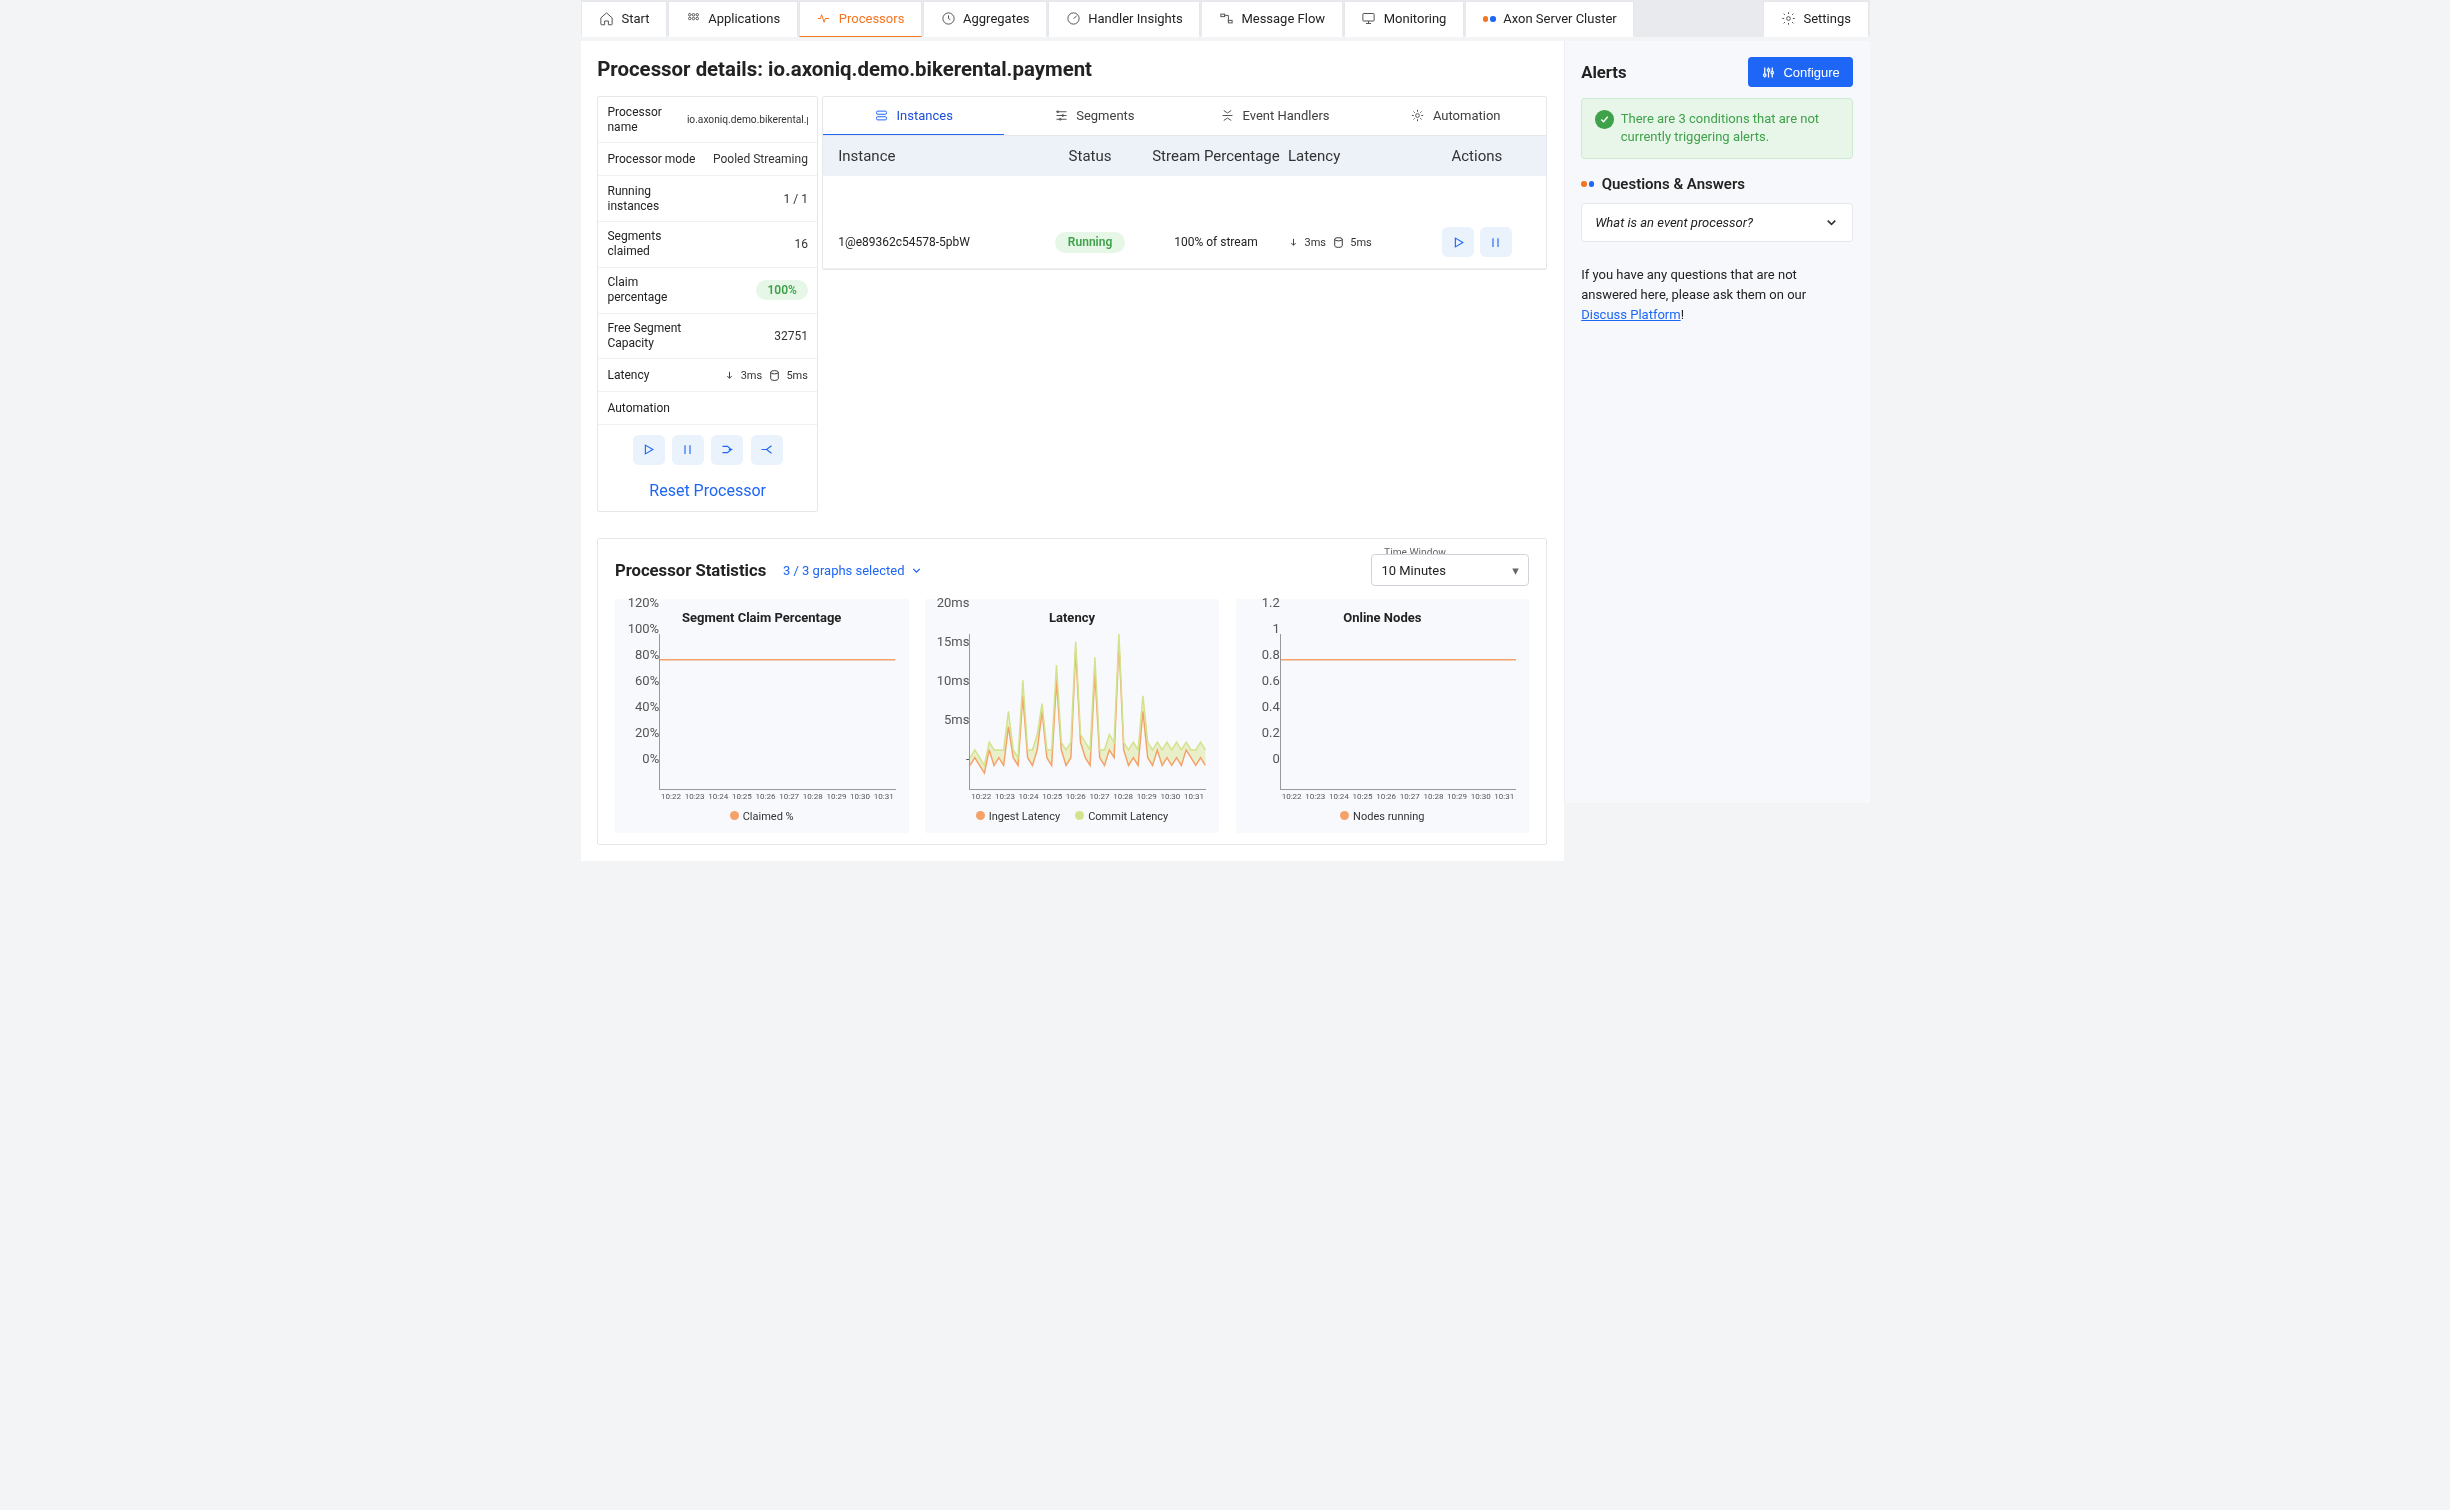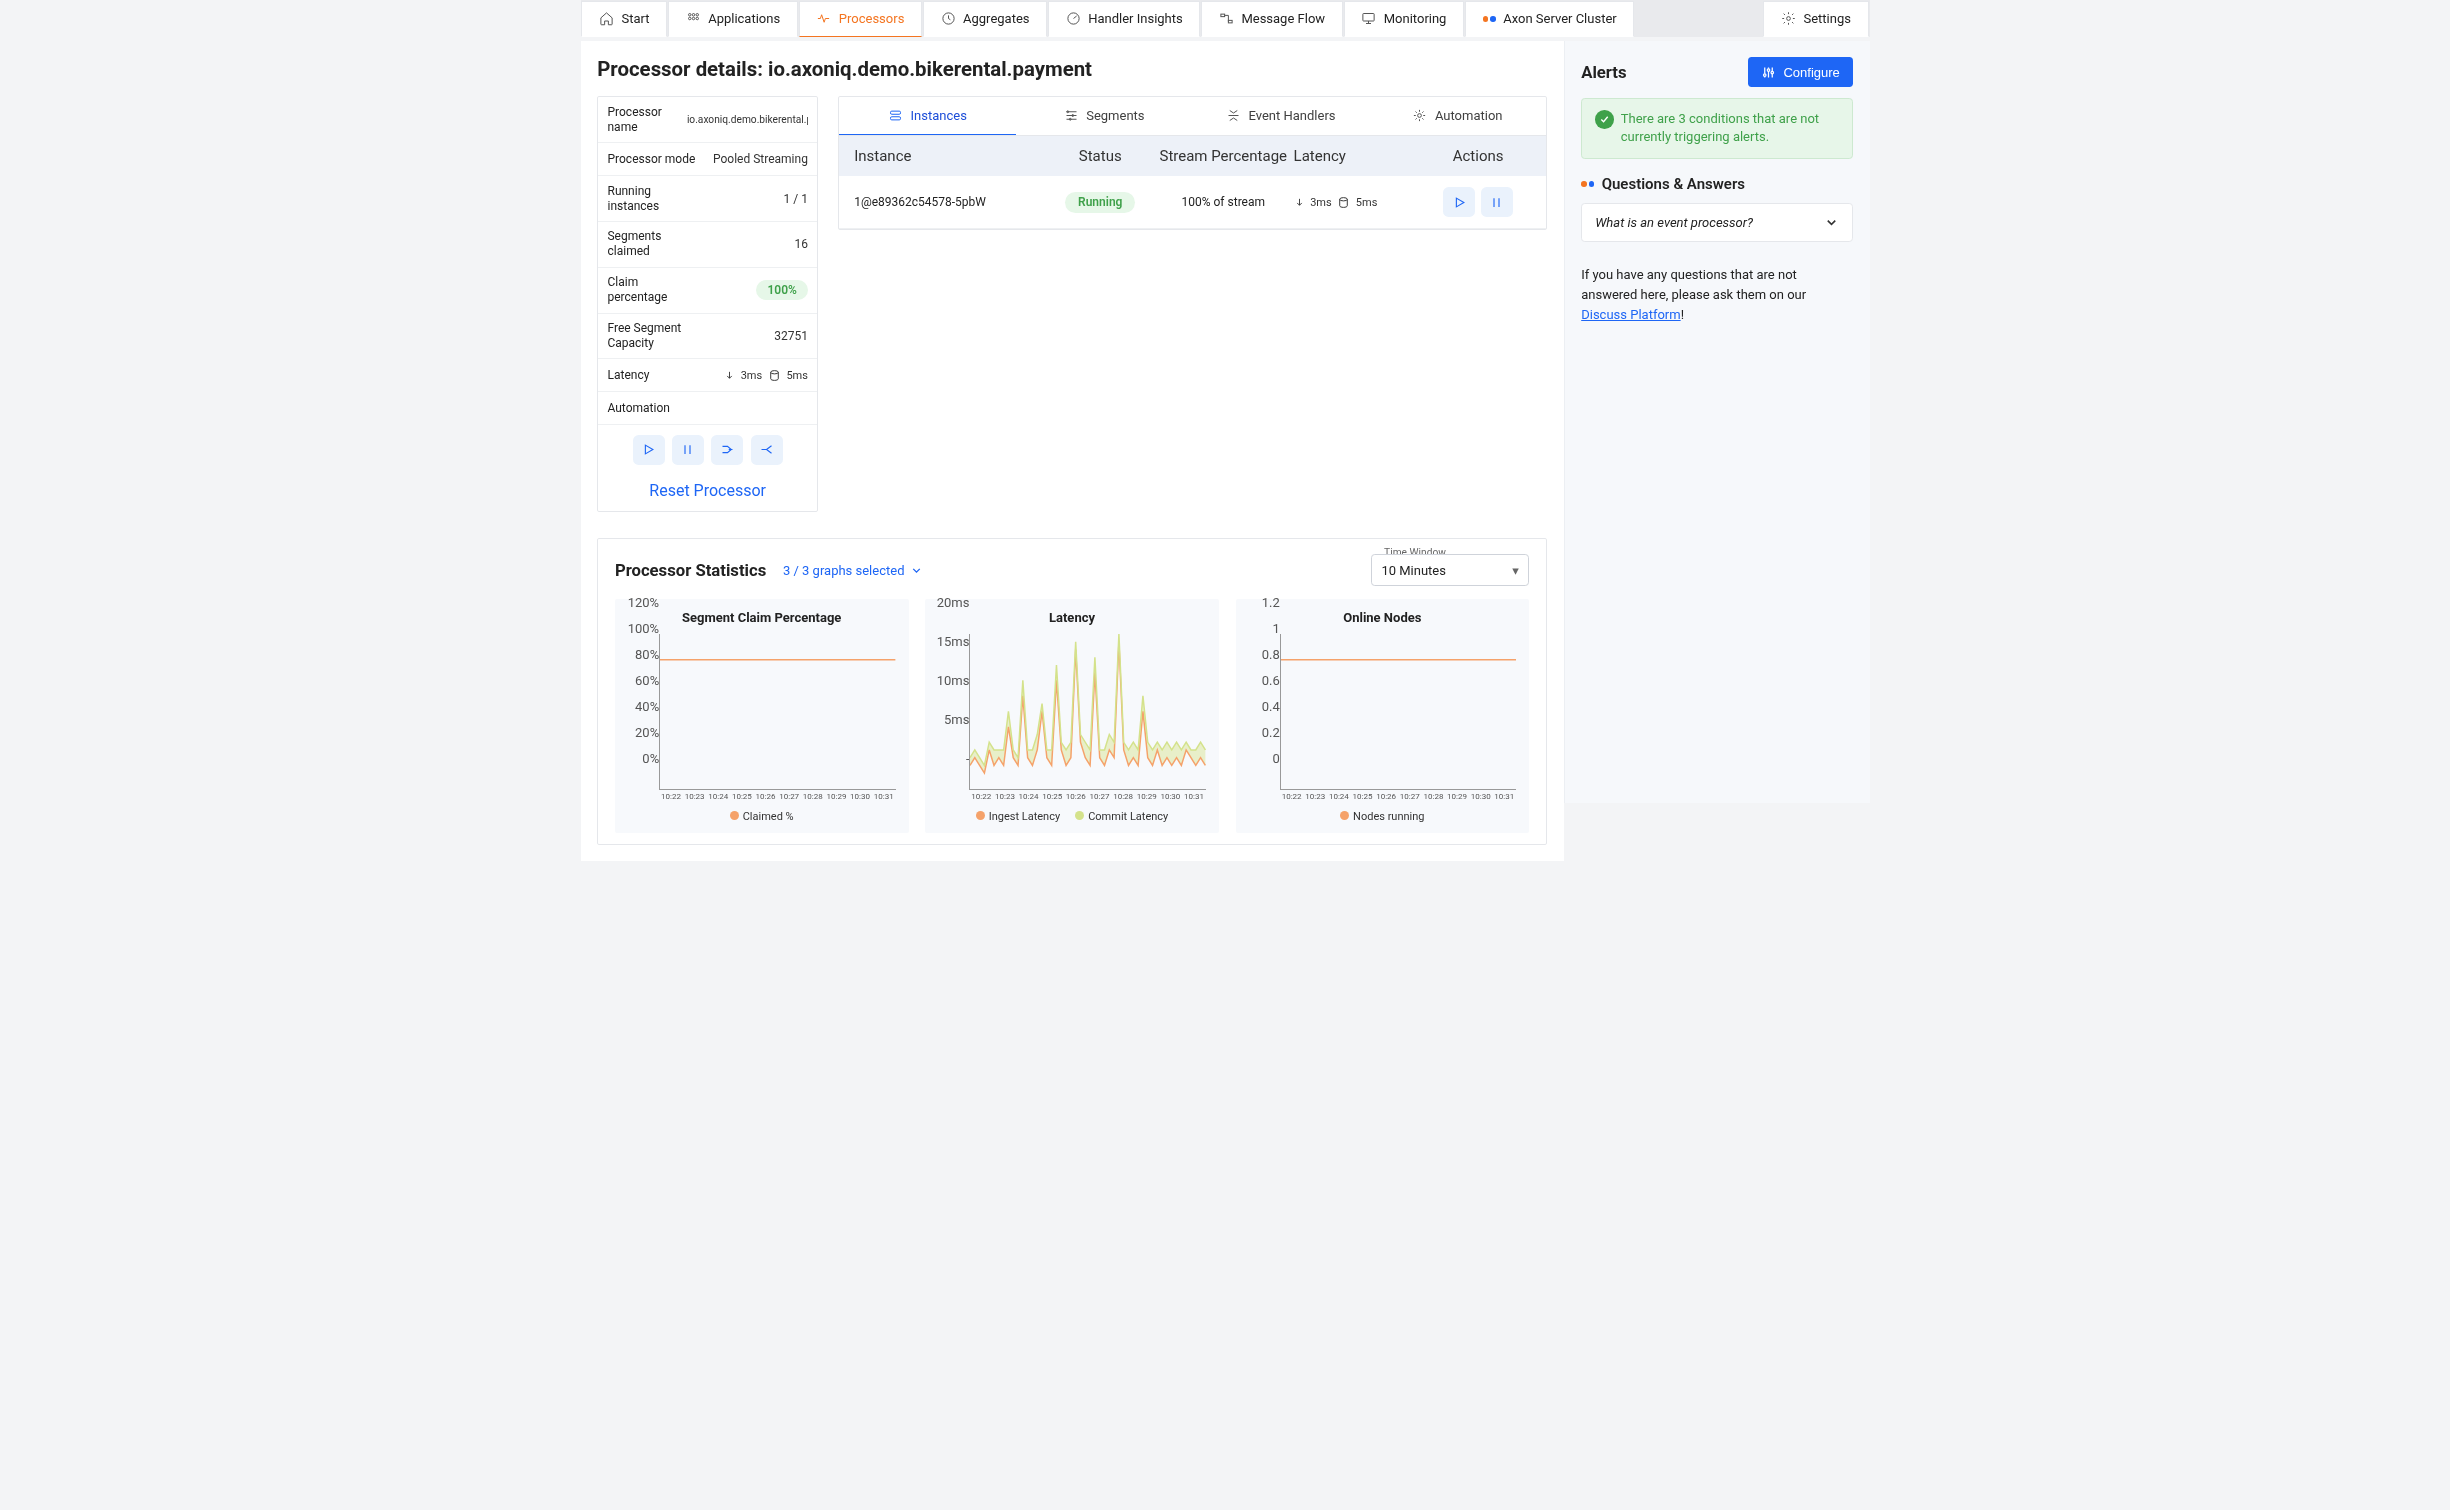--- a/index.html
+++ b/index.html
@@ -15,42 +15,42 @@
   .axon-dots { display:inline-flex; gap:1.9px; align-items:center; }
   .axon-dots .d1{width:5.6px;height:5.6px;border-radius:50%;background:#f47521;}
   .axon-dots .d2{width:5.6px;height:5.6px;border-radius:50%;background:#1e66f5;}
   
   .main { display: flex; gap: 0; align-items: flex-start; padding-top: 3.7px; }
   .center { flex: 1; padding: 16.7px; background: #fff; margin-top: 0; }
   .right { width: 306px; padding: 16.7px; background: #f6f8fb; border-left: 0.9px solid #eceff3; min-height: 762px;}
   
   .page-title { font-size: 20.4px; font-weight: 700; margin-bottom: 15px; }
   
-  .upper { display: flex; gap: 20px; align-items: flex-start; }
+  .upper { display: flex; gap: 4px; align-items: flex-start; }
   
   .summary-card { width: 221px; border: 0.9px solid #e5e7eb; border-radius: 1.9px; background:#fff; }
   .summary-row { display:flex; align-items:center; justify-content:space-between; padding:7.4px 9.3px; border-bottom:0.9px solid #eef0f2; min-height:33px; font-size:12px; }
   .summary-row:last-child { border-bottom:none; }
   .summary-label { color:#222; max-width:93px; line-height:1.25; }
   .summary-val { color:#333; text-align:right; }
   .pill-green { background:#e6f7e8; color:#3fa14a; padding:2.8px 11px; border-radius:13px; font-weight:600; }
   .latency-cell { display:flex; align-items:center; gap:5.6px; font-size:11px; color:#333; }
   .btnrow { display:flex; gap:7.4px; padding:9.3px; justify-content:center; }
   .iconbtn { width:32px; height:30px; border-radius:5.6px; background:#eaf2fc; display:flex; align-items:center; justify-content:center; cursor:pointer; }
   .iconbtn svg { width:15px; height:15px; stroke:#1e66f5; fill:none; stroke-width:1.8; }
   .reset-link { text-align:center; padding:7.4px 0 11px; color:#1e66f5; font-size:16px; cursor:pointer; }
   
   .instances-card { flex:1; border:0.9px solid #e5e7eb; border-radius:1.9px; background:#fff; }
   .subtabs { display:flex; border-bottom:0.9px solid #e5e7eb; }
   .subtab { flex:1; display:flex; align-items:center; justify-content:center; gap:7.4px; padding:11px 0; font-size:13px; color:#404040; cursor:pointer; border-bottom:1.9px solid transparent; }
   .subtab.active { color:#1d4ed8; border-bottom-color:#1e66f5; }
   .subtab .sicon { width:15px; height:15px; stroke:#555; fill:none; stroke-width:1.6; }
   .subtab.active .sicon { stroke:#1e66f5; }
   .thead { display:flex; padding:11px 15px; background:#edf1f8; font-size:15px; color:#333; }
-  .trow { display:flex; padding:11px 15px; align-items:center; font-size:12px; border-bottom:0.9px solid #eef0f2; }
+  .trow { display:flex; padding:11px 15px; align-items:center; font-size:12px; border-bottom:0.9px solid #eef0f2;margin-top:40px; }
   .col-inst { flex:2.2; }
   .col-status { flex:1.2; display:flex; justify-content:center;}
   .col-stream { flex:1.6; text-align:center;}
   .col-lat { flex:1.5;}
   .col-act { flex:1.2; display:flex; gap:5.6px; justify-content:center;}
   .status-pill { background:#e6f7e8; color:#3fa14a; padding:3.7px 13px; border-radius:13px; font-weight:600; }
   
   .right-head { display:flex; align-items:center; justify-content:space-between; margin-bottom:11px; }
   .right-title { font-size:16.7px; font-weight:700; }
   .config-btn { background:#1e66f5; color:#fff; border:none; padding:7.4px 13px; border-radius:3.7px; display:flex; align-items:center; gap:7.4px; font-size:13px; cursor:pointer; }

